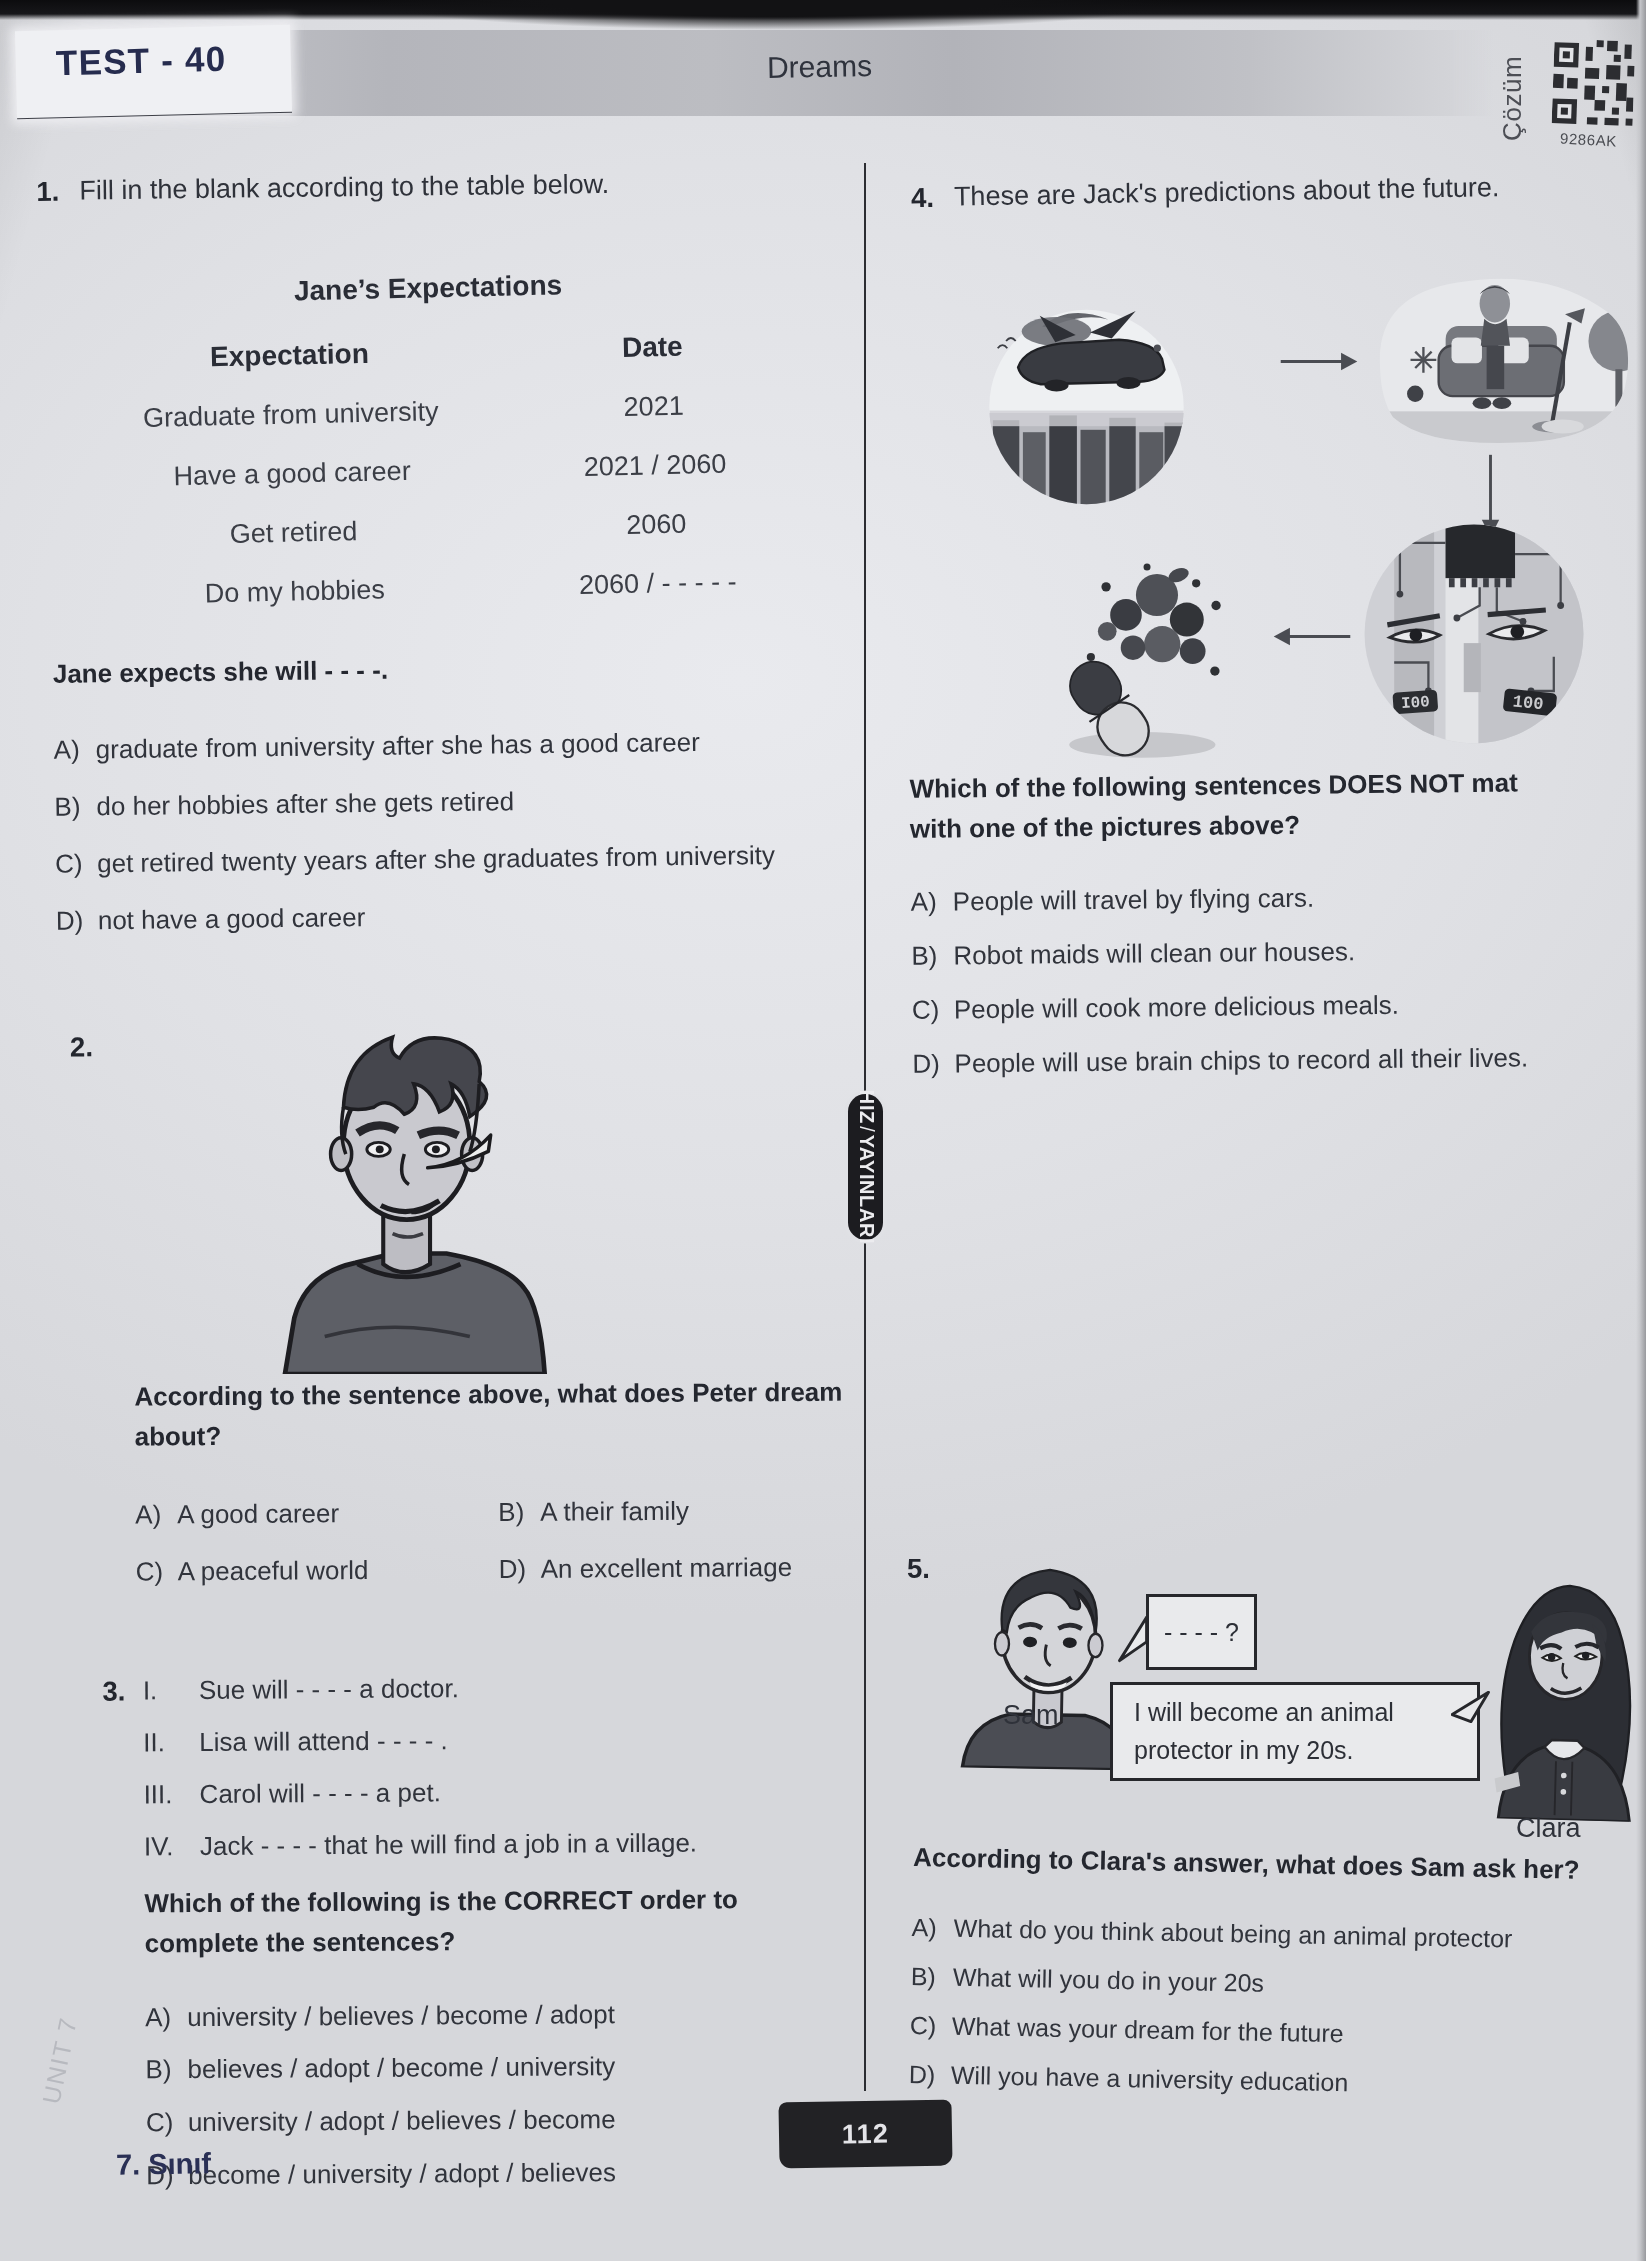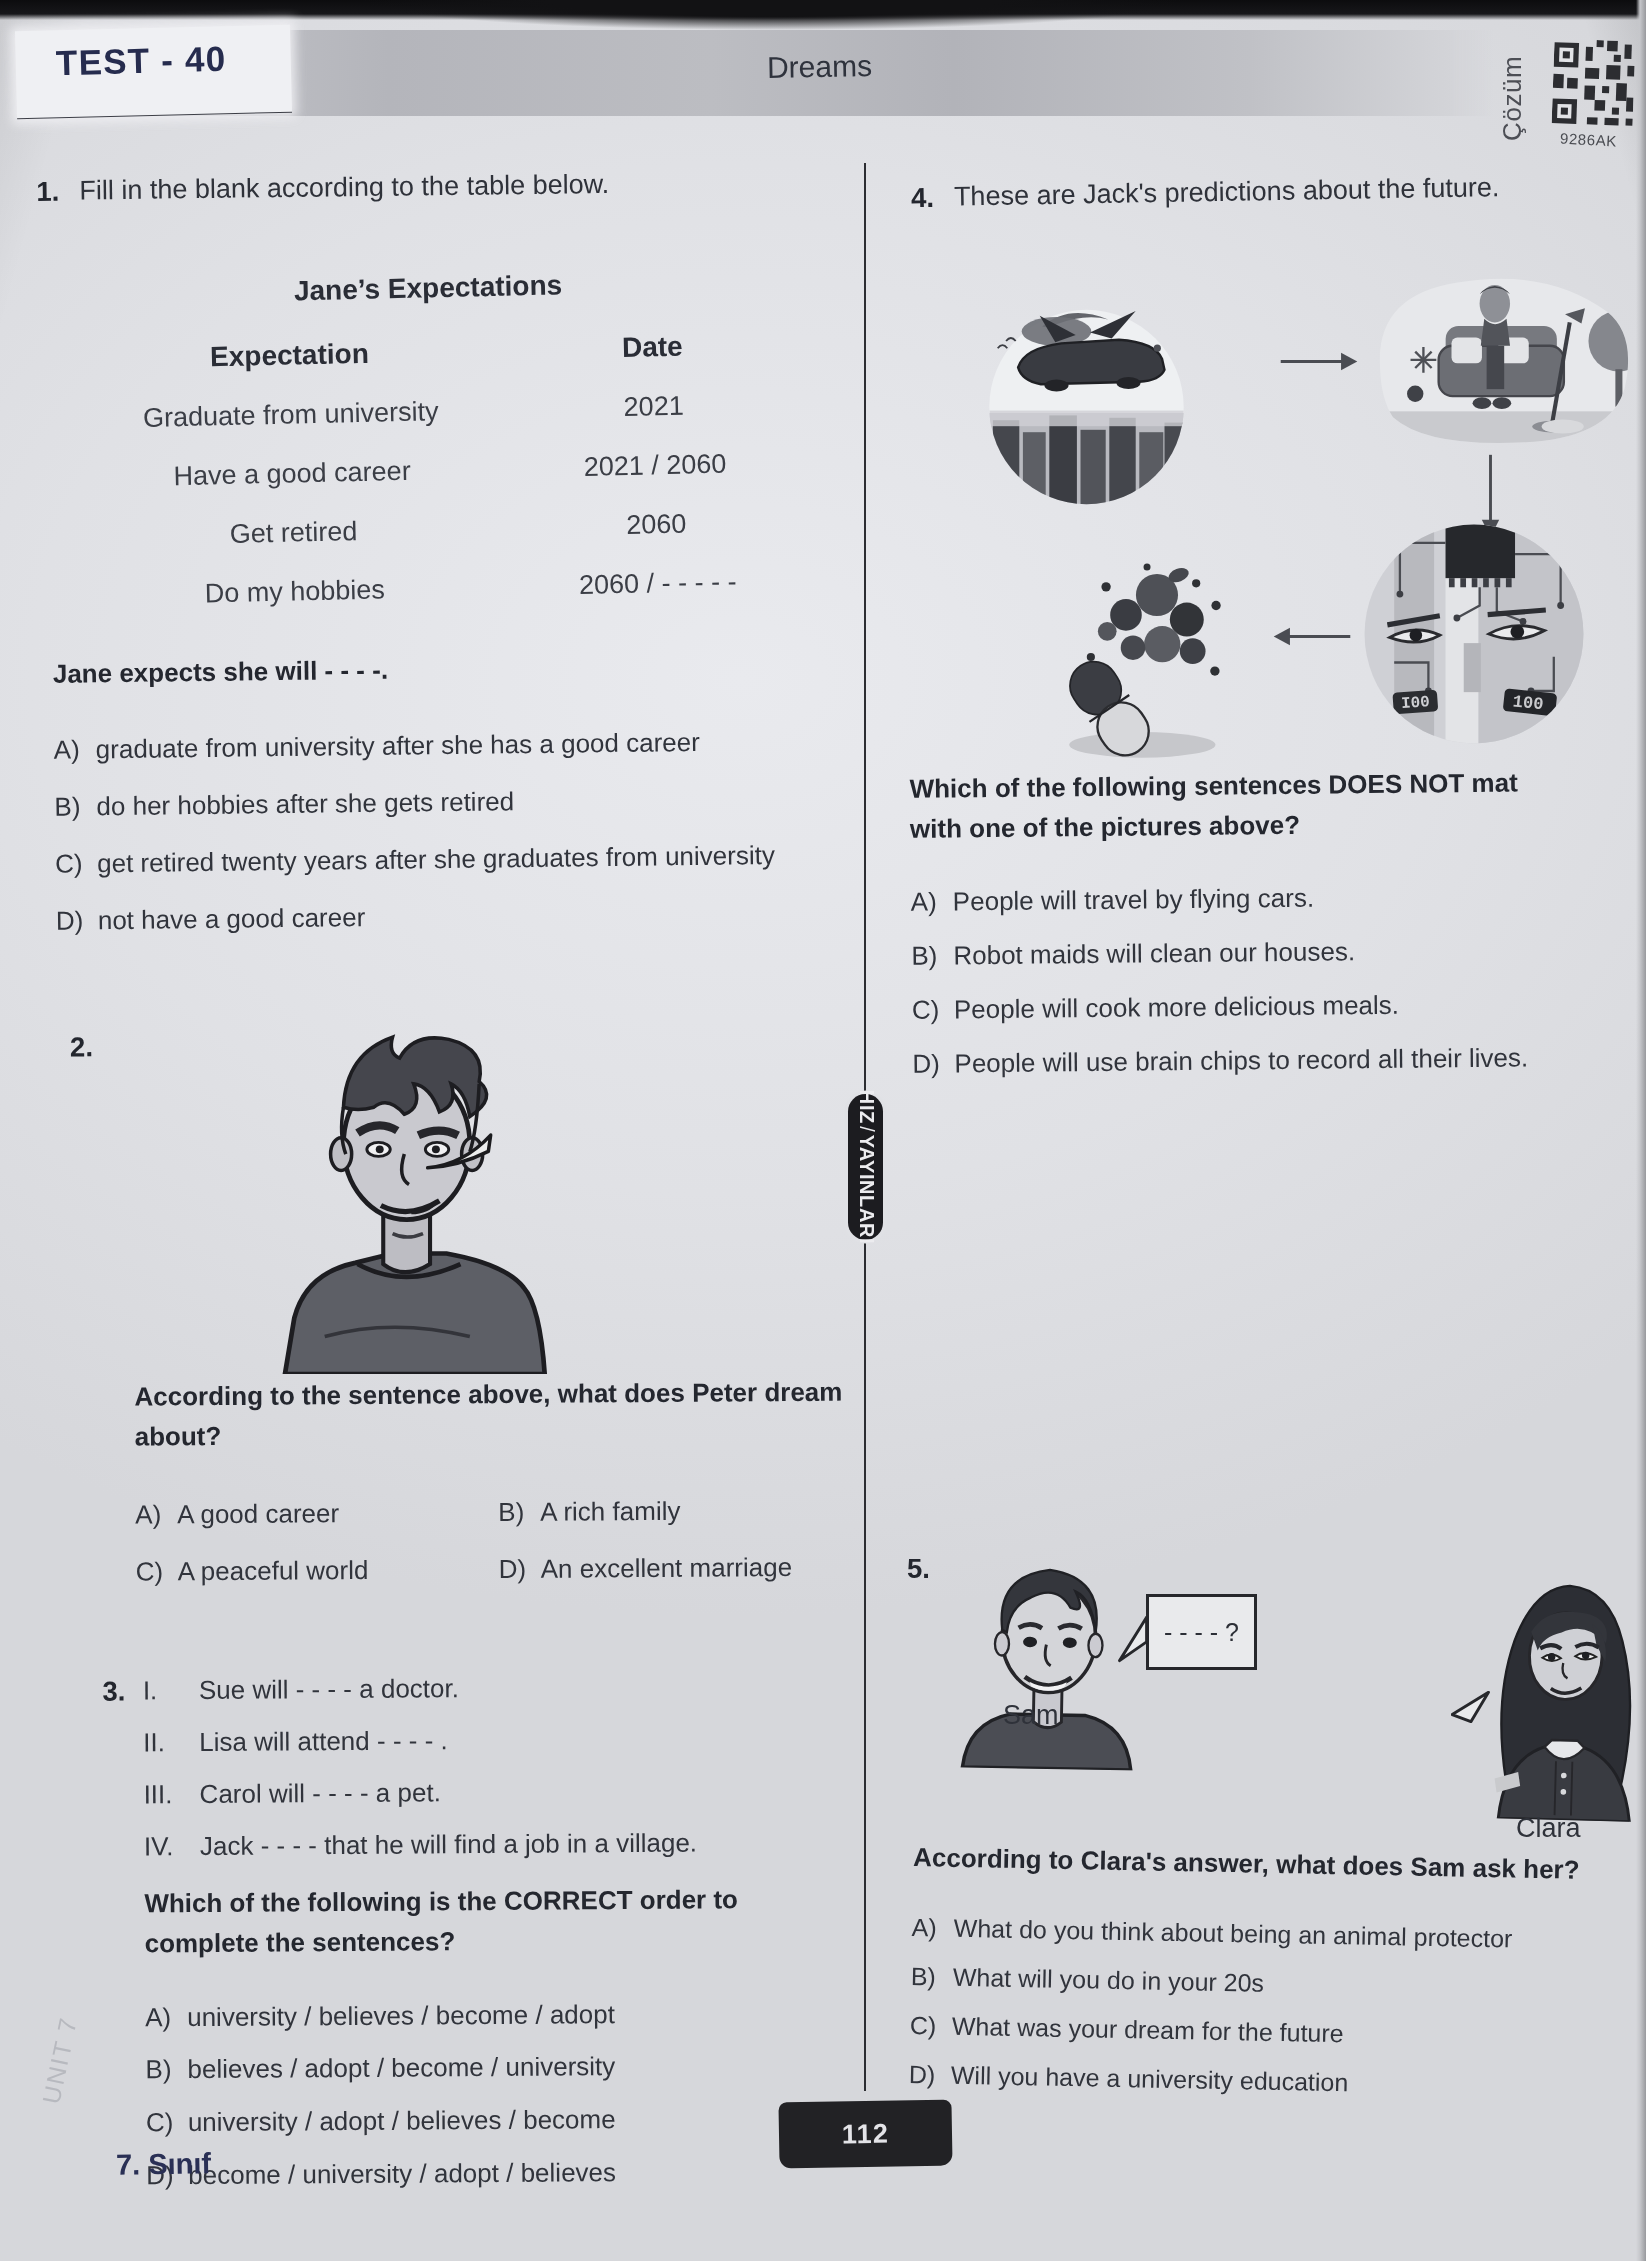--- a/index.html
+++ b/index.html
@@ -217,21 +217,21 @@
 
   <div class="q" style="left:135px;top:1374px;width:738px;transform:rotate(-0.4deg);">
     <div class="stem" style="width:726px;">According to the sentence above, what does Peter dream about?</div>
     <div class="two-col-opts" style="margin-top:42px;">
       <div class="o">
           <span class="lbl">A)</span>
           <span>A good career</span>
         </div>
       <div class="o">
           <span class="lbl">B)</span>
-          <span>A rich family</span>
+          <span>A their family</span>
         </div>
       <div class="o">
           <span class="lbl">C)</span>
           <span>A peaceful world</span>
         </div>
       <div class="o">
           <span class="lbl">D)</span>
           <span>An excellent marriage</span>
         </div>
     </div>
@@ -526,20 +526,23 @@
 
   <div class="sq-box" style="left:1146px;top:1594px;width:105px;height:70px;justify-content:center;">
     <span>- - - - ?</span>
   </div>
   <div class="figure" style="left:1116px;top:1616px;">
     <svg width="33" height="47" viewBox="0 0 56 80">
         <path d="M52 2 L6 76 L52 44 Z" fill="#e9eaec" stroke="#26272b" stroke-width="5" stroke-linejoin="round"></path>
       </svg>
   </div>
 
+  <div class="sq-box" style="left:1110px;top:1682px;width:343px;height:93px;padding-left:21px;line-height:1.5;">
+    <span><span>I will become an animal</span><br><span>protector in my 20s.</span></span>
+  </div>
   <div class="figure" style="left:1451px;top:1691px;">
     <svg width="41" height="39" viewBox="0 0 70 66">
         <path d="M2 40 L64 2 L34 52 Z" fill="#e9eaec" stroke="#26272b" stroke-width="5" stroke-linejoin="round"></path>
       </svg>
   </div>
 
   <div class="figure" style="left:1485px;top:1574px;transform:rotate(1.5deg);">
     <svg width="157px" height="246" viewBox="0 0 134 210">
       <path d="M26 206 Q4 120 24 58 Q40 12 70 10 Q104 12 116 56 Q134 120 112 206 Z" fill="#2c2e34" stroke="#1e1f23" stroke-width="2"></path>
       <ellipse cx="68" cy="70" rx="31" ry="37" fill="#cfd0d5" stroke="#26262a" stroke-width="2.5"></ellipse>

